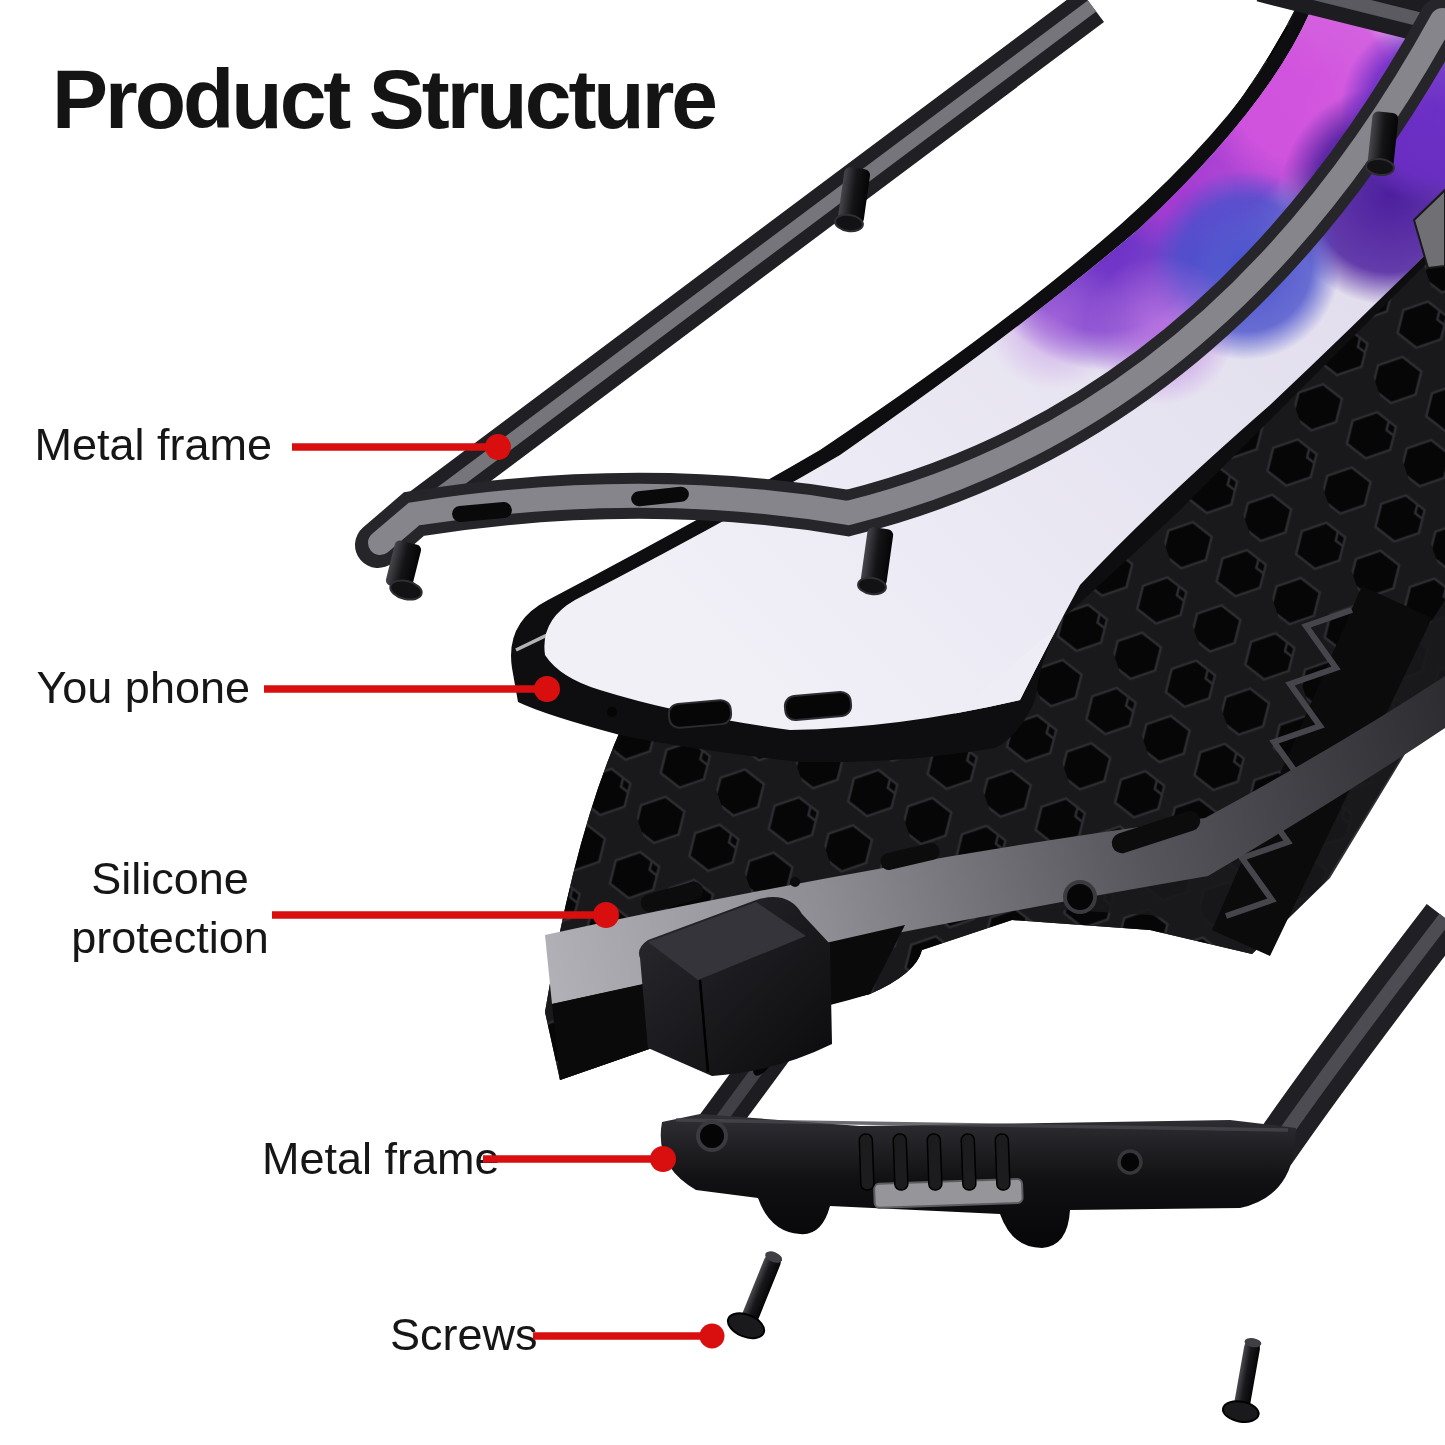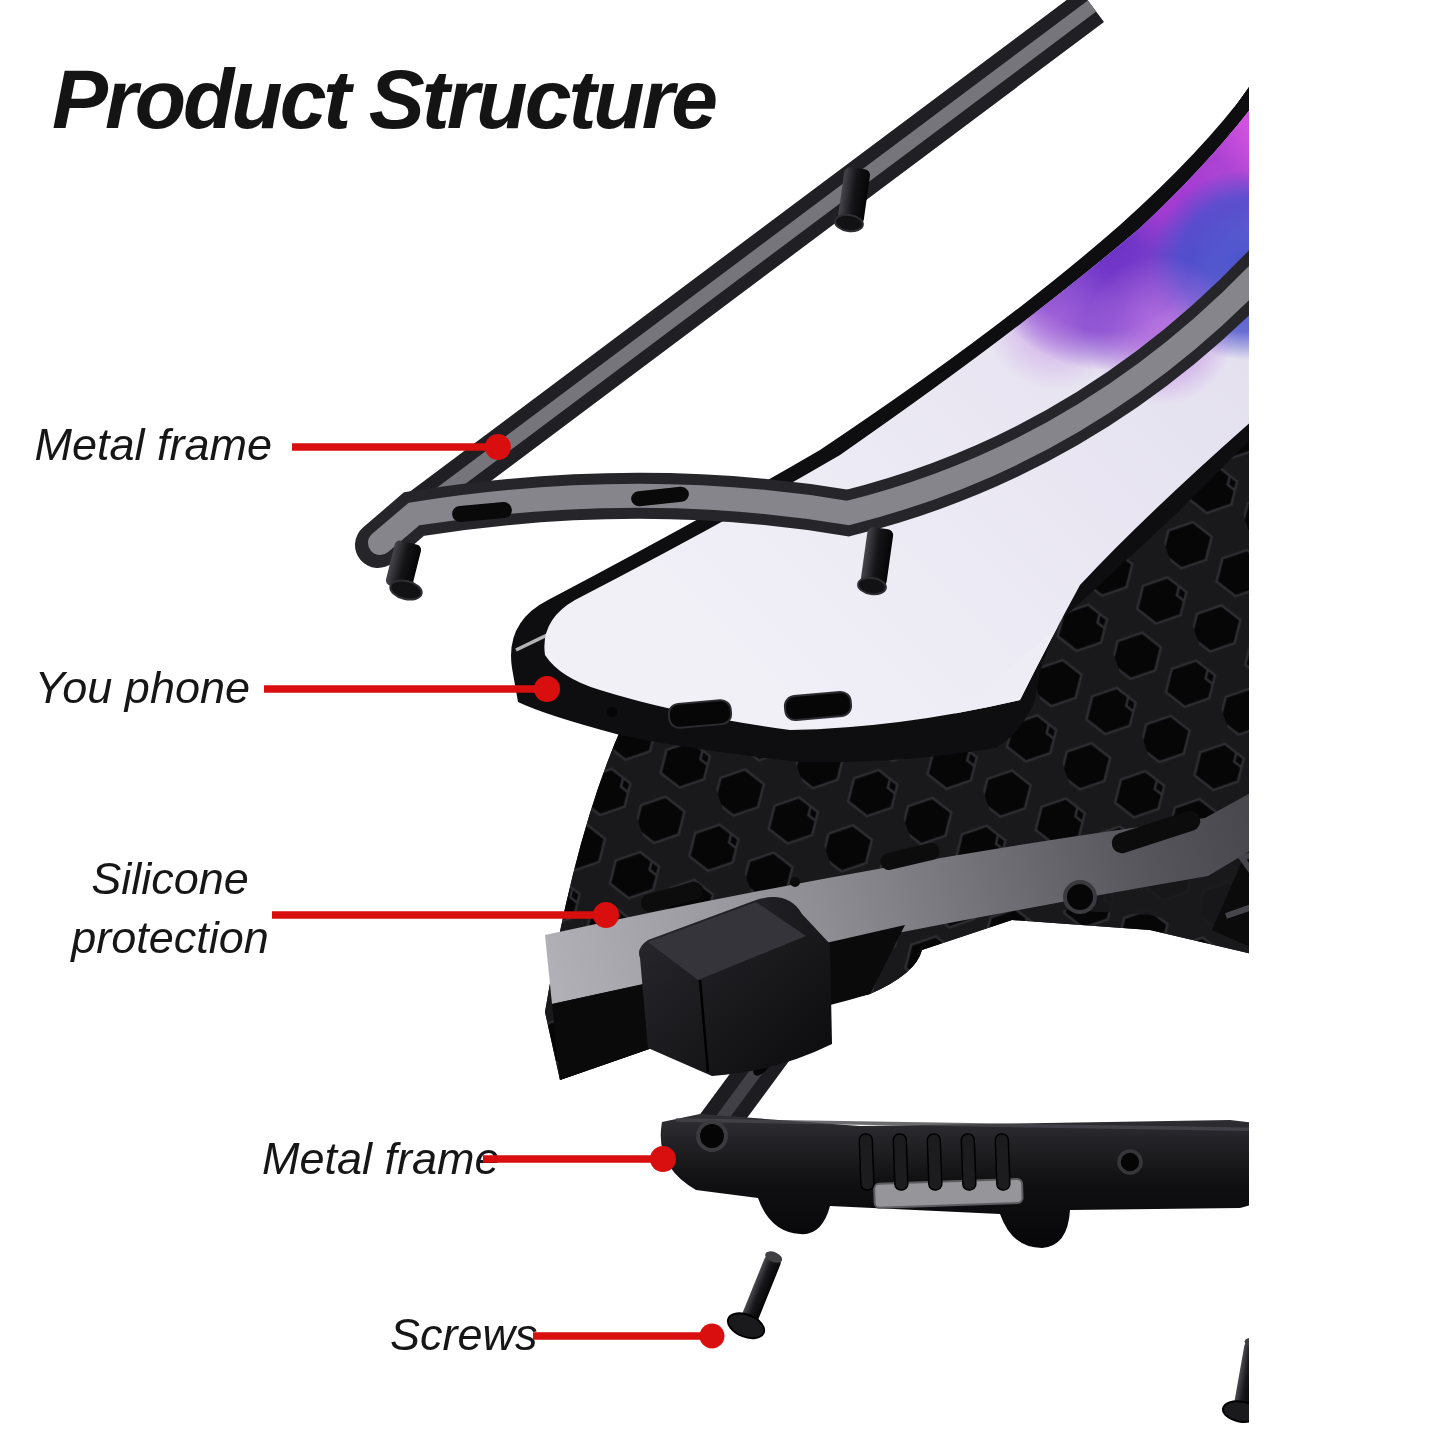--- a/index.html
+++ b/index.html
@@ -1,17 +1,17 @@
 <!DOCTYPE html>
 <html><head>
 <meta charset="utf-8">
 <style>
   html,body{margin:0;padding:0;background:#fff;}
-  #stage{position:relative;width:1249px;height:1445px;background:#fff;overflow:hidden;
-         font-family:"Liberation Sans", sans-serif;font-style:italic;}
+  #stage{position:relative;width:1445px;height:1445px;background:#fff;overflow:hidden;
+         font-family:"Liberation Sans", sans-serif;}
   svg text{font-family:"Liberation Sans", sans-serif;}
   .title{font-size:84px;font-weight:bold;letter-spacing:-3px;fill:#141414;}
   .callout{font-size:45px;fill:#161616;}
 </style>
 </head>
 <body>
 
 <div id="stage">
 <svg width="1445" height="1445" viewBox="0 0 1445 1445">
   <defs>

